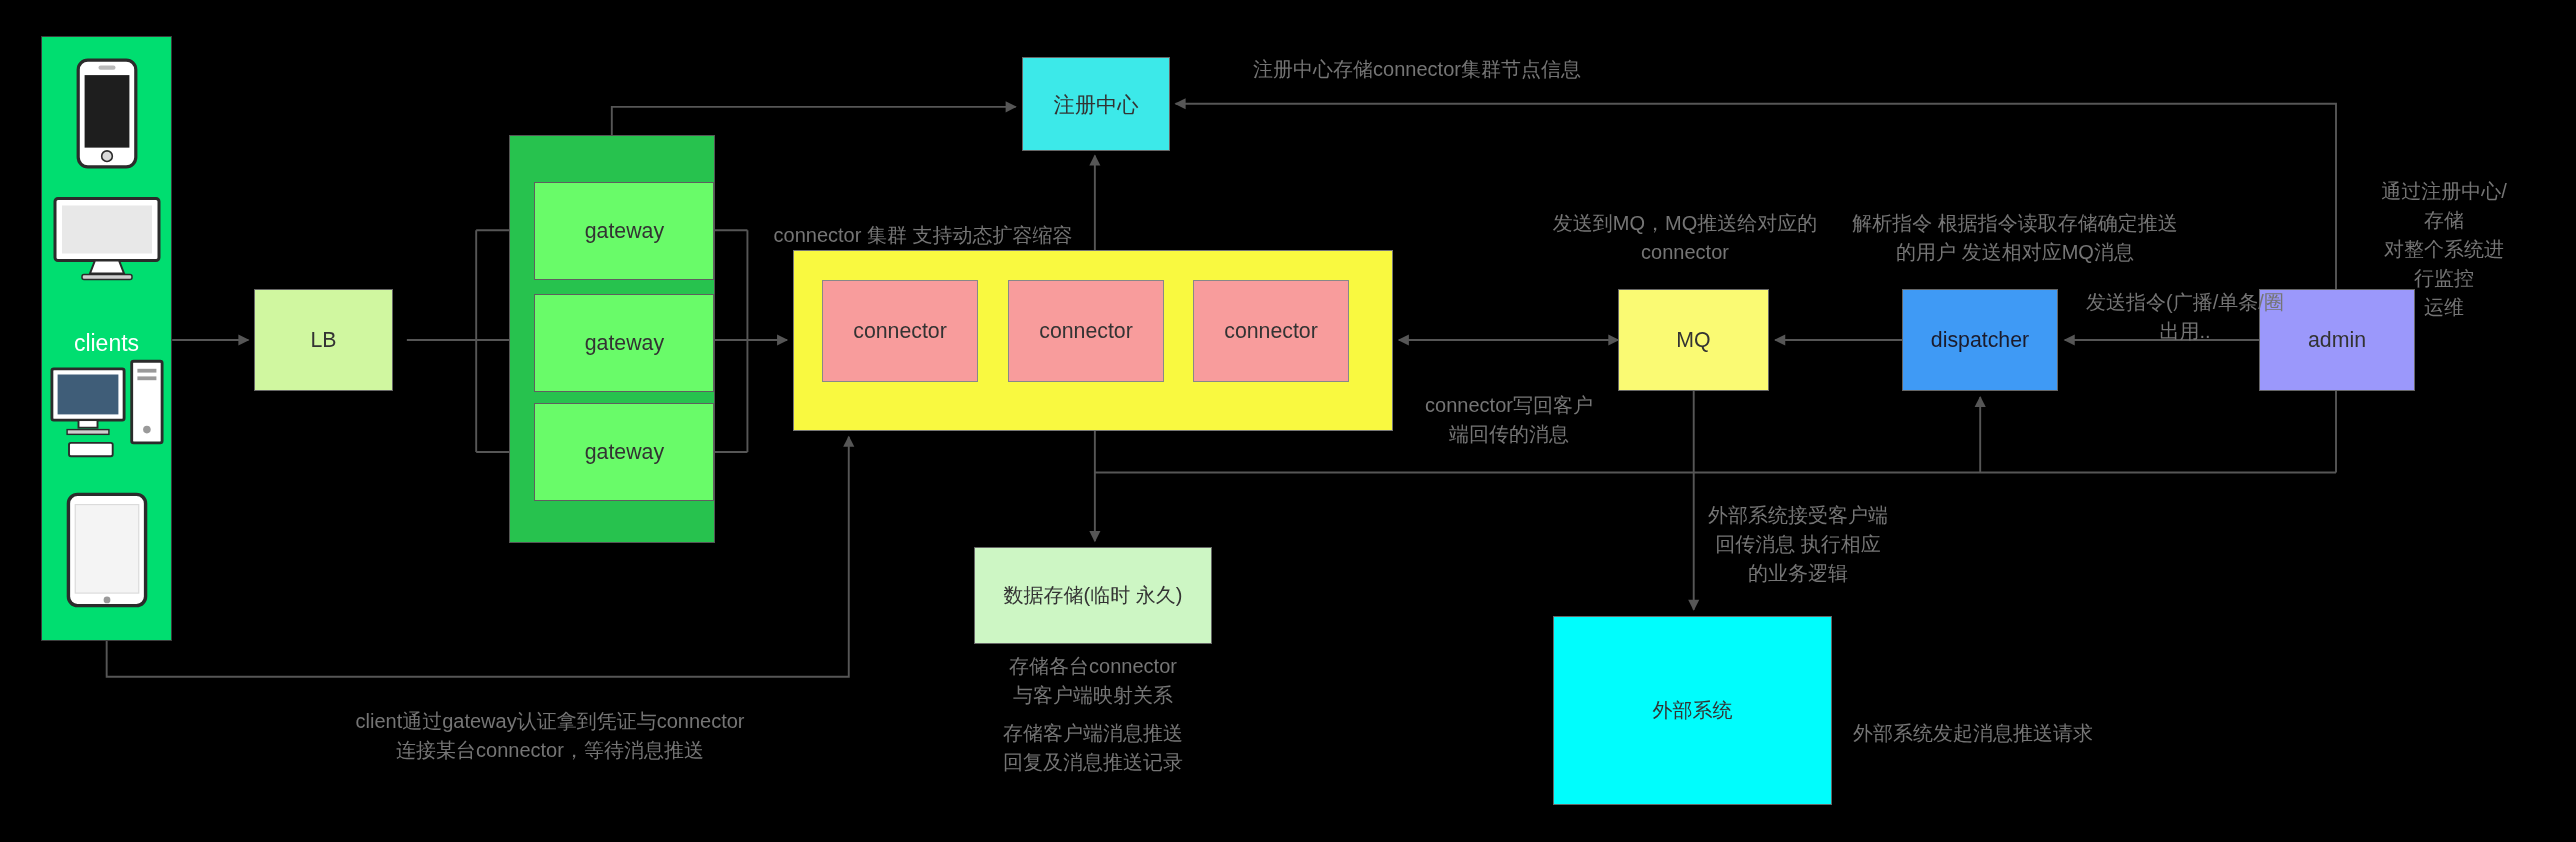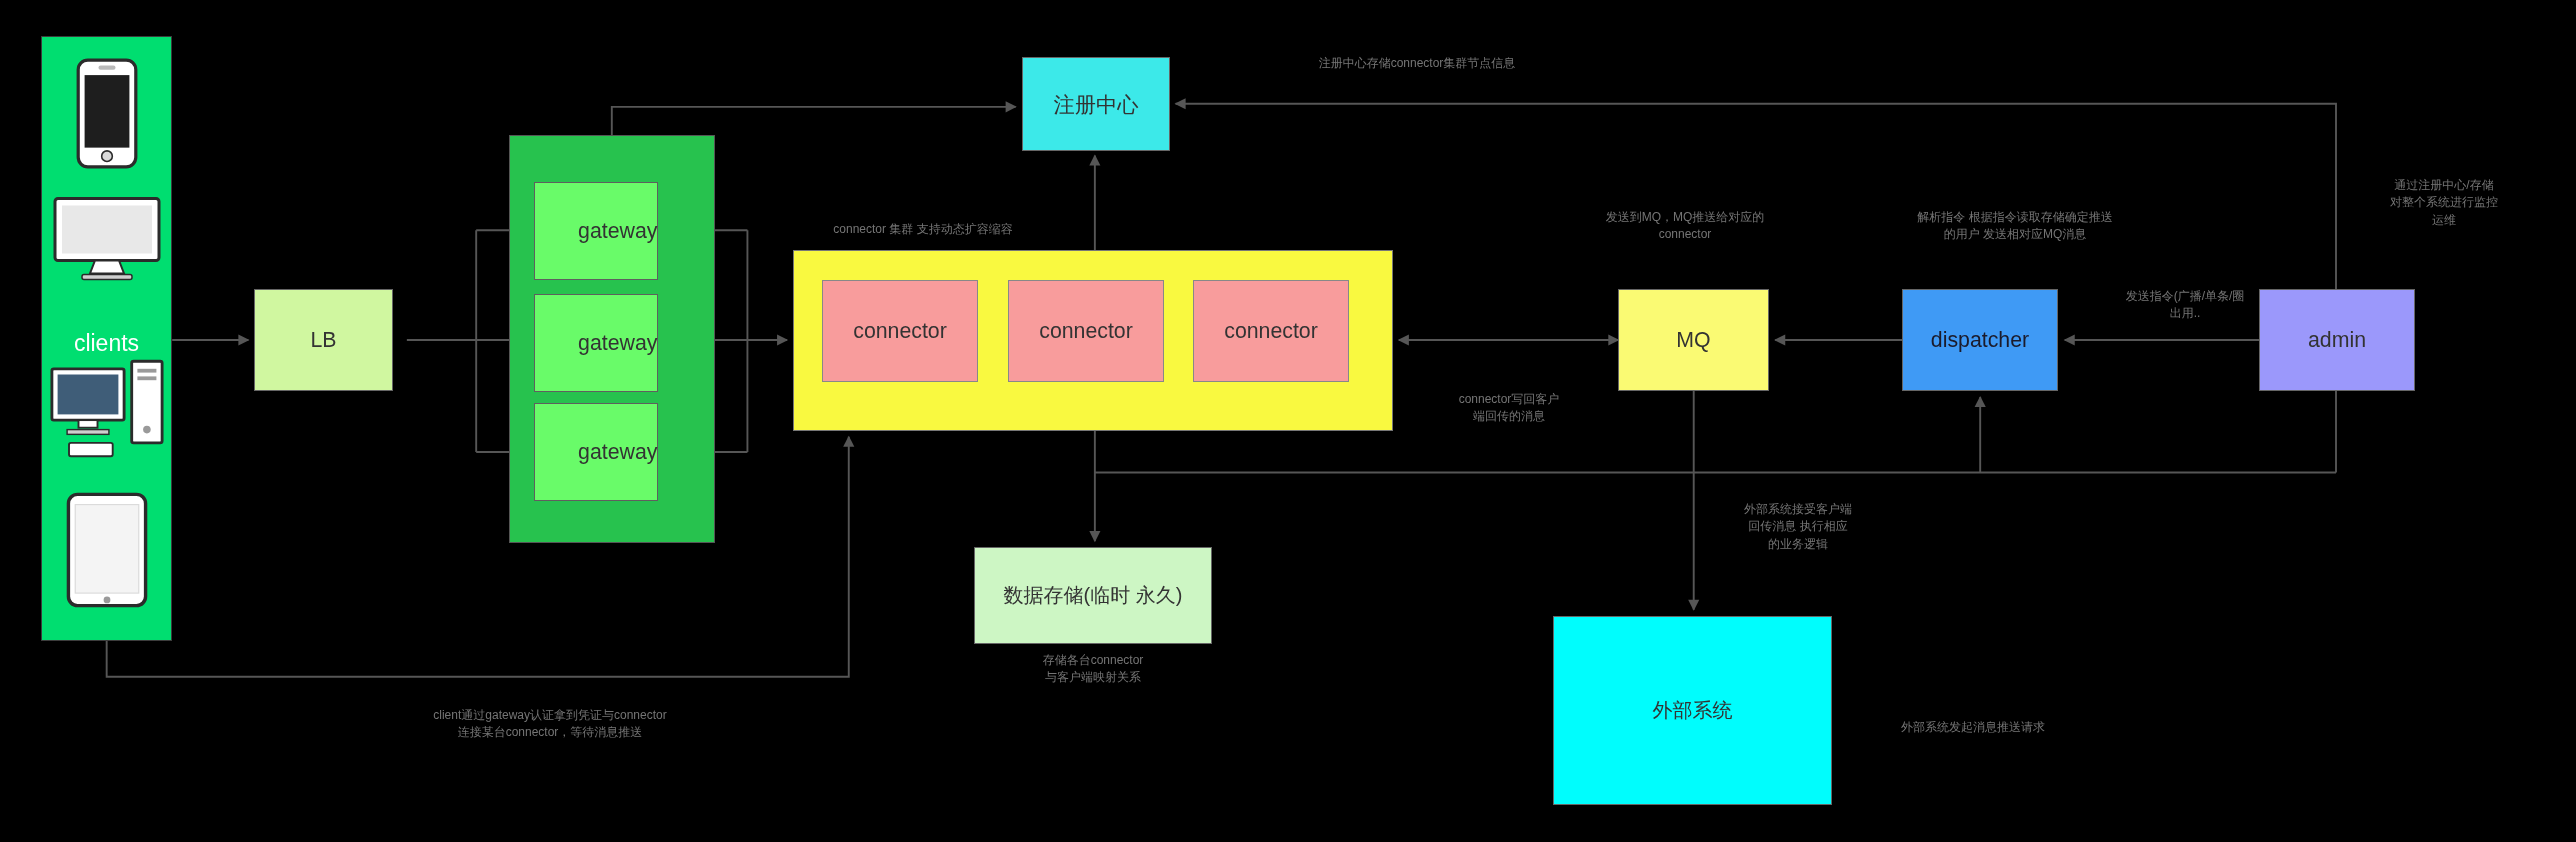--- a/index.html
+++ b/index.html
@@ -17,36 +17,36 @@
   .ic{position:absolute;left:50%;transform:translateX(-50%);}
   .ic-phone{top:21.3px;width:64px;height:111px;}
   .ic-monitor{top:158px;width:110px;height:87px;}
   .ic-desktop{top:322px;width:114px;height:107px;}
   .ic-tablet{top:454px;width:84px;height:118px;}
 
   .n-lb{left:254px;top:289px;width:139px;height:102px;background:var(--lb_green,#d0f7a0);}
 
   .cluster{position:absolute;border:1.5px solid #555;box-sizing:border-box;}
   .n-gwcluster{left:509px;top:135px;width:206px;height:408px;background:var(--gateway_cluster_green,#27c24e);}
-  .gw{left:24.4px;width:124px;height:98px;background:var(--gateway_green,#69fb69);border-color:#5f5f5f;justify-content:flex-end;}
+  .gw{left:24.4px;width:180px;height:98px;background:var(--gateway_green,#69fb69);border-color:#5f5f5f;}
   .gw1{top:46px;} .gw2{top:158px;} .gw3{top:267px;}
 
   .n-registry{left:1022px;top:57px;width:148px;height:94px;background:var(--registry_cyan,#3ce9e9);}
 
   .n-concluster{left:793px;top:250px;width:600px;height:181px;background:var(--connector_cluster_yellow,#f9f940);border-color:#777;}
   .con{top:29px;width:156px;height:102px;background:var(--connector_pink,#f89c9c);border-color:#888;}
   .con1{left:28px;} .con2{left:214px;} .con3{left:399px;}
 
   .n-mq{left:1618px;top:289px;width:151px;height:102px;background:var(--mq_yellow,#fafa73);}
   .n-dispatcher{left:1902px;top:289px;width:156px;height:102px;background:var(--dispatcher_blue,#3f9af5);color:#1b1b2b;}
   .n-admin{left:2259px;top:289px;width:156px;height:102px;background:var(--admin_purple,#9b98fb);}
   .n-storage{left:974px;top:547px;width:238px;height:97px;background:var(--storage_green,#cdf6c4);font-size:20px;}
   .n-external{left:1553px;top:616px;width:279px;height:189px;background:var(--external_cyan,#00fdfd);font-size:20px;}
 
-  .note{position:absolute;transform:translateX(-50%);text-align:center;font-size:12px;line-height:1.45;
+  .note{position:absolute;transform:translateX(-50%);text-align:center;font-size:20px;line-height:1.45;
         color:var(--note_gray,#757575);white-space:pre-line;}
   .nt-registry{left:1417px;top:55px;}
   .nt-cluster{left:923px;top:221px;text-align:right;}
   .nt-mq{left:1685px;top:209px;}
   .nt-dispatcher{left:2015px;top:209px;}
   .nt-sendcmd{left:2185px;top:288px;}
   .nt-admin{left:2444px;top:177px;}
   .nt-gateway{left:619px;top:555px;}
   .nt-client{left:550px;top:698px;margin-top:9px;}
   .nt-conwrite{left:1509px;top:349px;margin-top:42px;}
@@ -181,19 +181,21 @@
 对整个系统进行监控
 运维</div>
   <div class="note nt-sendcmd">发送指令(广播/单条/圈
 出用..</div>
   <div class="note nt-client">client通过gateway认证拿到凭证与connector
 连接某台connector，等待消息推送</div>
   <div class="note nt-conwrite">connector写回客户
 端回传的消息</div>
   <div class="note nt-stomap">存储各台connector
 与客户端映射关系</div>
+  <div class="note nt-storec">存储客户端消息推送
+回复及消息推送记录</div>
   <div class="note nt-extrecv">外部系统接受客户端
 回传消息 执行相应
 的业务逻辑</div>
   <div class="note nt-extsend">外部系统发起消息推送请求</div>
 
 </div>
 
 
 </body></html>

